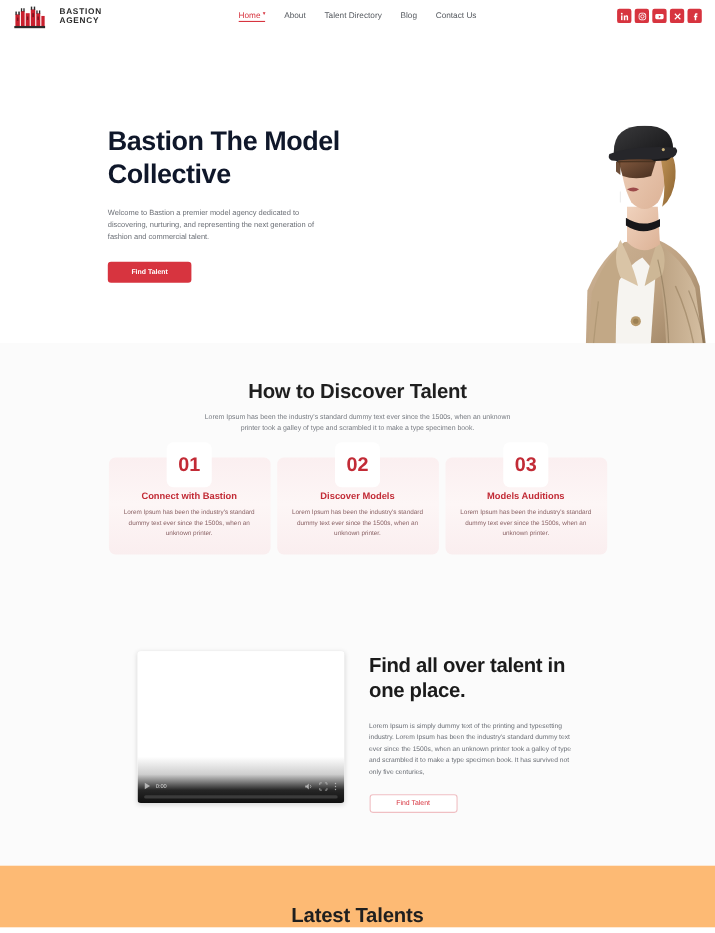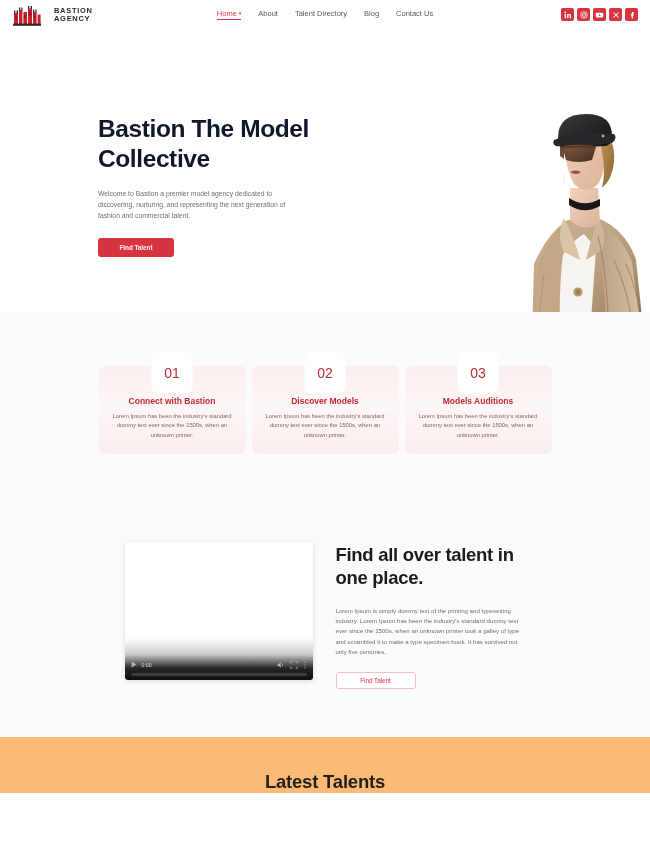--- a/index.html
+++ b/index.html
@@ -245,22 +245,22 @@
     left: 50%;
     transform: translateX(-50%);
     top: -14px;
     width: 41px;
     height: 41px;
     background: #ffffff;
     border-radius: 6px;
     display: flex;
     align-items: center;
     justify-content: center;
-    font-size: 14px;
-    font-weight: normal;
+    font-size: 18px;
+    font-weight: bold;
     color: #c22b36;
   }
   .card-title {
     font-size: 8.5px;
     font-weight: bold;
     color: #c22b36;
   }
   .card-text {
     margin: 6px auto 0;
     width: 124px;
@@ -549,20 +549,24 @@
   </div>
 </div>
 
 <div class="decor ring-thin decor-left-circle"></div>
 <div class="decor decor-thick-ring"></div>
 <div class="decor decor-warm"></div>
 <div class="decor decor-dot"></div>
 <div class="decor ring-thin decor-small-circle"></div>
 
 <div class="section discover">
+  <div class="sec-head">
+    <h2 class="sec-title">How to Discover Talent</h2>
+    <p class="sec-sub">Lorem Ipsum has been the industry's standard dummy text ever since the 1500s, when an unknown printer took a galley of type and scrambled it to make a type specimen book.</p>
+  </div>
 
   <div class="cards">
     <div class="card">
       <div class="card-badge">01</div>
       <div class="card-title">Connect with Bastion</div>
       <div class="card-text">Lorem Ipsum has been the industry's standard dummy text ever since the 1500s, when an unknown printer.</div>
     </div>
     <div class="card">
       <div class="card-badge">02</div>
       <div class="card-title">Discover Models</div>

